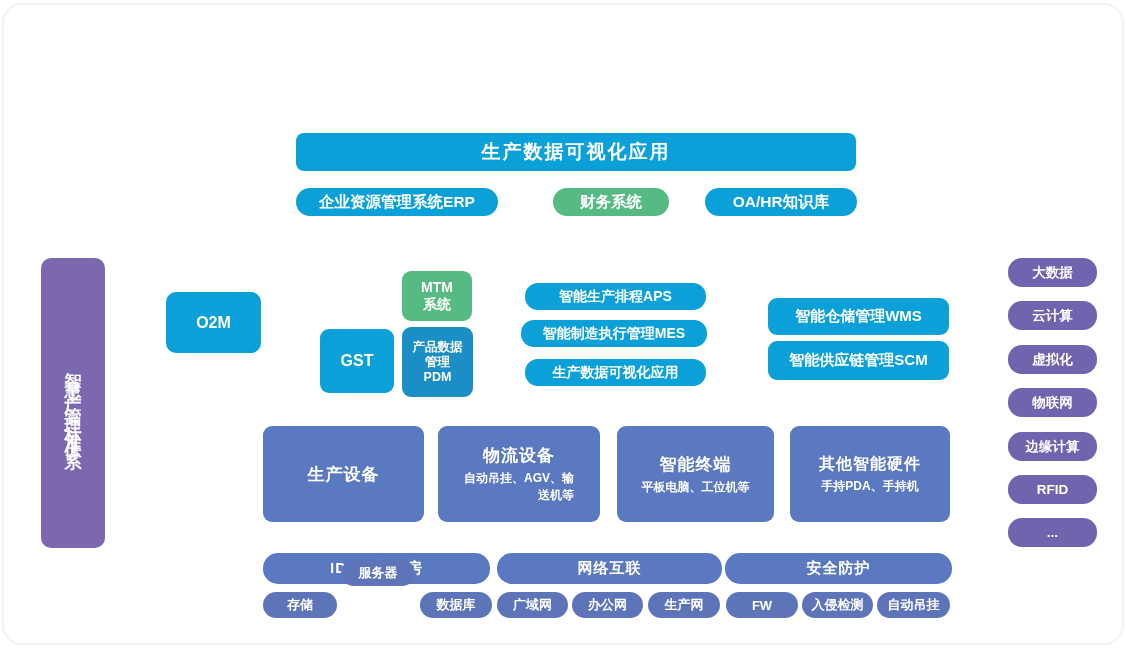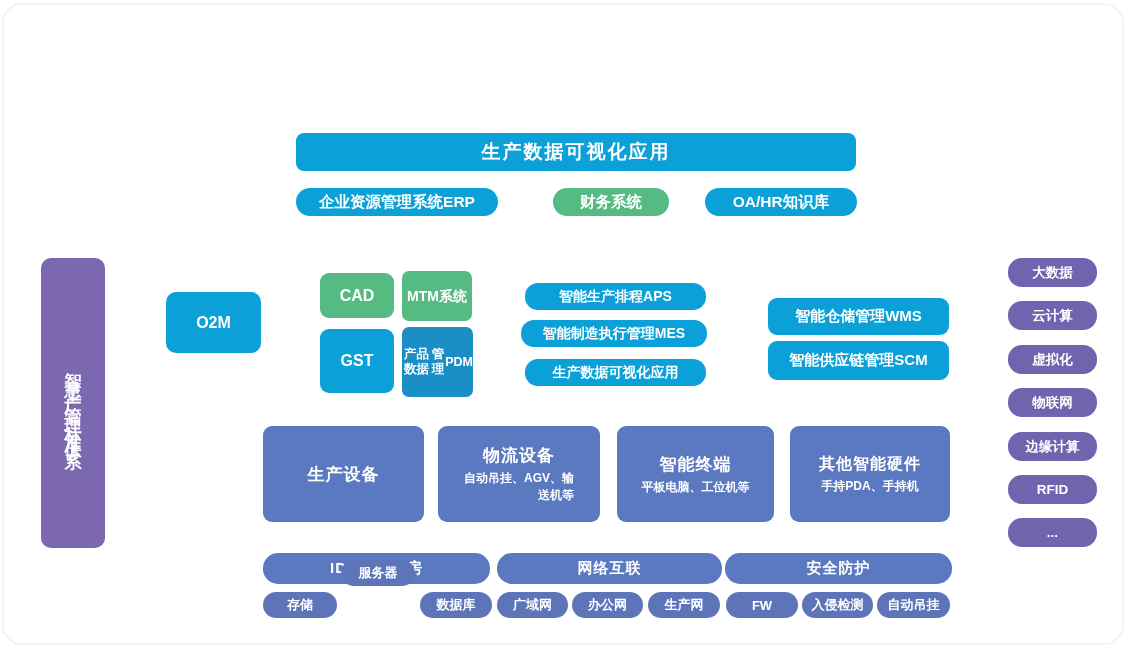--- a/index.html
+++ b/index.html
@@ -13,21 +13,21 @@
   .c-green{background:#56ba83;}
   .c-purple{background:#7b68ae;}
   .c-purple-chip{background:#6f65ae;}
   .c-slate{background:#5b79c0;}
   .c-slate-chip{background:#5e74b8;}
   .banner{font-size:19px;letter-spacing:2px;border-radius:8px;}
   .pill{border-radius:14px;font-size:15.5px;}
   .vert{writing-mode:vertical-rl;text-orientation:upright;font-size:17px;letter-spacing:9px;
         border-radius:10px;line-height:1;}
   .sq{border-radius:9px;font-size:16px;}
-  .multiline{flex-direction:row;line-height:15px;border-radius:7px;}
+  .multiline{flex-direction:column;line-height:15px;}
   .mes-pill{border-radius:13px;font-size:14px;}
   .wms{border-radius:9px;font-size:15px;}
   .tech-chip{border-radius:14px;font-size:13.5px;}
   .hw{border-radius:9px;flex-direction:column;gap:3px;padding:0 16px;}
   .hw .hw-title{font-size:17px;letter-spacing:1px;}
   .hw .hw-desc{font-size:12px;line-height:17px;}
   .infra-head{border-radius:15px;font-size:15px;letter-spacing:1px;}
   .infra-chip{border-radius:13px;font-size:13px;}
 </style>
 </head>
@@ -39,21 +39,20 @@
   <div class="box c-cyan banner" style="left:296px;top:133px;width:560px;height:38px;">生产数据可视化应用</div>
 
   <div class="box c-cyan pill" style="left:296px;top:188px;width:202px;height:28px;">企业资源管理系统ERP</div>
   <div class="box c-green pill" style="left:553px;top:188px;width:116px;height:28px;text-align:center;">财务系统</div>
   <div class="box c-cyan pill" style="left:705px;top:188px;width:152px;height:28px;">OA/HR知识库</div>
 
   <div class="box c-purple vert" style="left:41px;top:258px;width:64px;height:290px;">智慧工厂管理标准体系</div>
 
   <div class="box c-cyan sq" style="left:166px;top:292px;width:95px;height:61px;border-radius:10px;">O2M</div>
 
-  <div class="box c-green sq" style="left:320px;top:273px;width:74px;height:45px;">CAD</div>
   <div class="box c-green sq multiline" style="left:402px;top:271px;width:70px;height:50px;font-size:14px;line-height:17px;">
     <span>MTM</span>
     <span>系统</span>
   </div>
   <div class="box c-cyan sq" style="left:320px;top:329px;width:74px;height:64px;">GST</div>
   <div class="box c-cyan-dark sq multiline" style="left:402px;top:327px;width:71px;height:70px;font-size:12.5px;">
     <span>产品数据</span>
     <span>管理</span>
     <span>PDM</span>
   </div>

